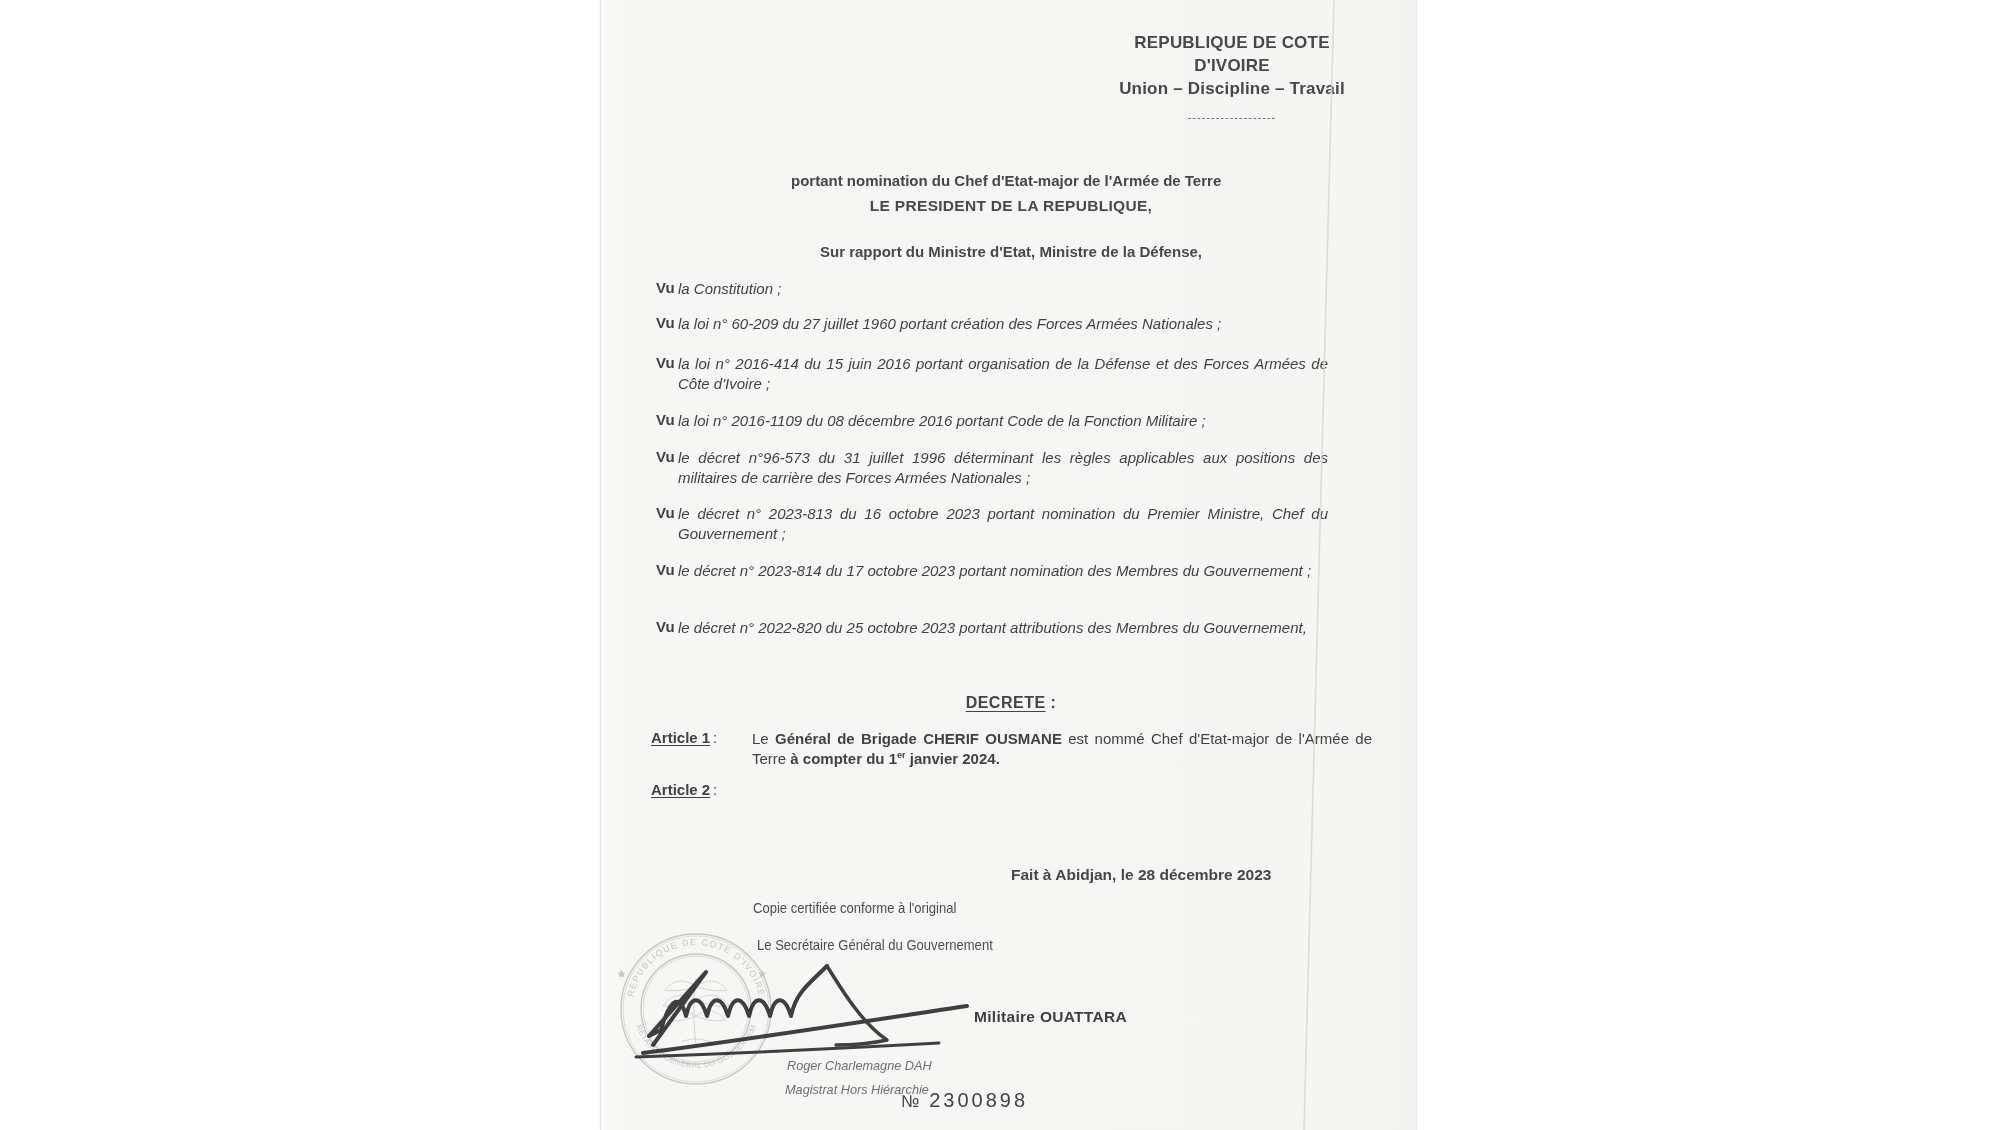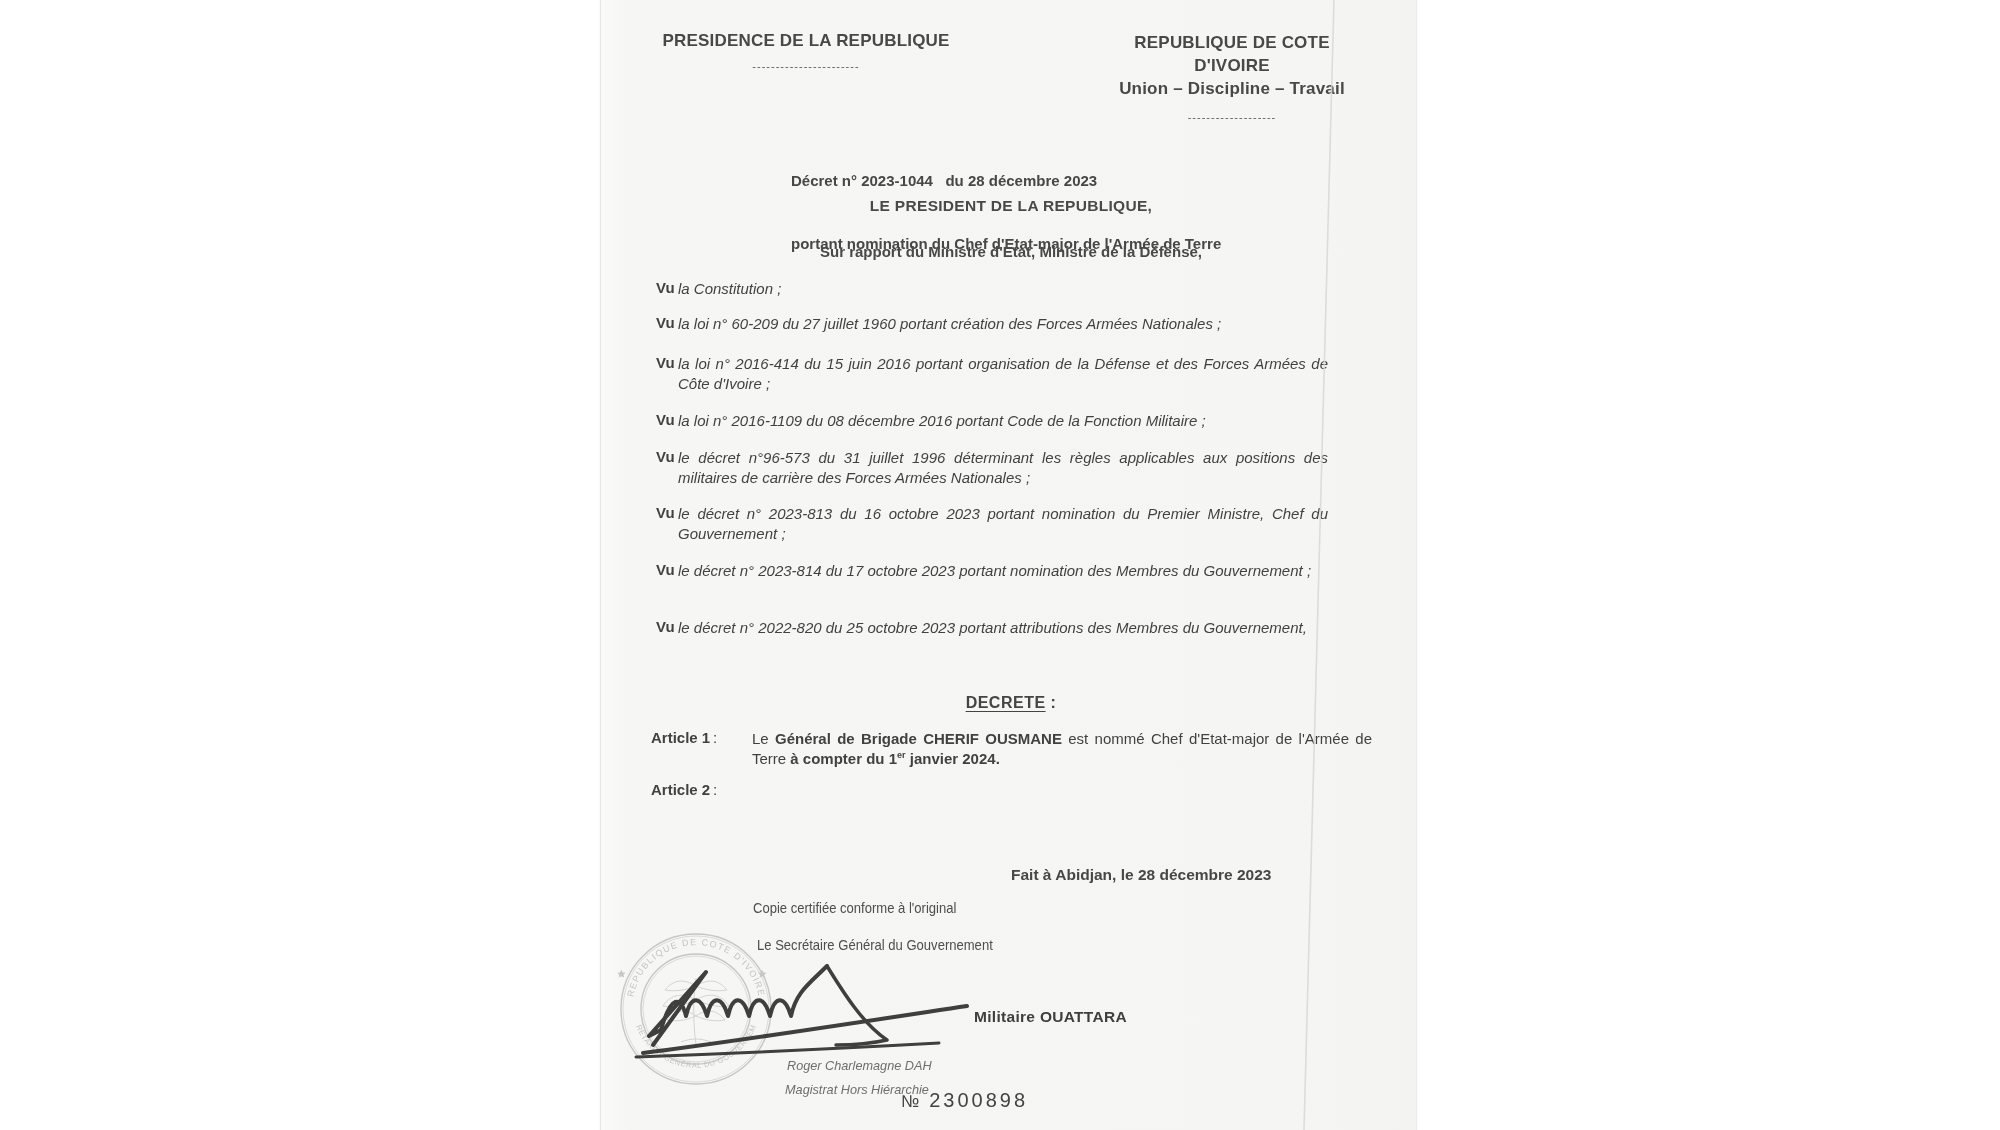--- a/index.html
+++ b/index.html
@@ -31,21 +31,21 @@
   .title-block{left:190px;top:128px;width:560px;font-size:15px;font-weight:bold;line-height:21px;color:#454545;white-space:pre-wrap;}
   .col-center{left:85px;width:650px;text-align:center;}
   .salutation{top:197px;font-size:15.5px;font-weight:bold;letter-spacing:.3px;color:#474747;}
   .report{top:243px;font-size:15px;font-weight:bold;color:#474747;}
   .vu{left:55px;width:680px;}
   .vu-label{position:absolute;left:0;top:0;font-weight:bold;font-size:15px;}
   .vu-text{display:block;margin-left:22px;width:650px;font-size:15px;line-height:20px;text-align:justify;font-style:italic;}
   .decrete{top:694px;font-size:16px;font-weight:bold;letter-spacing:.5px;color:#424242;}
   .decrete .u{text-decoration:underline;text-underline-offset:3px;}
   .article{left:50px;width:690px;}
-  .article-label{position:absolute;left:0;top:0;font-size:15px;font-weight:bold;text-underline-offset:2px;}
+  .article-label{position:absolute;left:0;top:0;font-size:15px;font-weight:bold;text-decoration:underline;text-underline-offset:2px;}
   .article-colon{position:absolute;left:62px;top:0;font-size:15px;}
   .article-text{display:block;margin-left:101px;width:620px;font-size:15px;line-height:19.5px;text-align:justify;}
   .fait{left:410px;top:866px;font-size:15.5px;font-weight:bold;color:#454545;}
   .stamp-line{font-size:14.5px;color:#4c4c4c;transform:scaleX(.9);transform-origin:left;white-space:nowrap;}
   .copie1{left:152px;top:900px;}
   .copie2{left:156px;top:937px;}
   .president{left:373px;top:1008px;font-size:15.5px;font-weight:bold;color:#3c3c3c;letter-spacing:.3px;}
   .sg-italic{font-style:italic;color:#6d6d6d;font-size:13.5px;transform:scaleX(.94);transform-origin:left;white-space:nowrap;}
   .sg-name{left:186px;top:1058px;}
   .sg-title{left:184px;top:1082px;}
@@ -56,33 +56,28 @@
   .seal-svg{position:absolute;left:12px;top:926px;opacity:.55;}
   .sig-svg{position:absolute;left:30px;top:952px;}
 </style>
 </head>
 <body>
 
 <div class="stage">
   <div class="paper">
     <div class="scan">
 
-      <div class="abs hdr hdr-left">
-        <div>PRESIDENCE DE LA REPUBLIQUE</div>
-        <div class="dashrow">-----------------------</div>
-      </div>
 
       <div class="abs hdr hdr-right">
         <div>REPUBLIQUE DE COTE D'IVOIRE</div>
         <div>Union – Discipline – Travail</div>
         <div class="dashrow">-------------------</div>
       </div>
 
       <div class="abs title-block">
-        <div>Décret n° 2023-1044   du 28 décembre 2023</div>
         <div>portant nomination du Chef d'Etat-major de l'Armée de Terre</div>
       </div>
 
       <div class="abs col-center salutation">LE PRESIDENT DE LA REPUBLIQUE,</div>
 
       <div class="abs col-center report">Sur rapport du Ministre d'Etat, Ministre de la Défense,</div>
 
       <div class="abs vu" style="top:279px">
         <span class="vu-label">Vu</span>
         <span class="vu-text">la Constitution ;</span>

